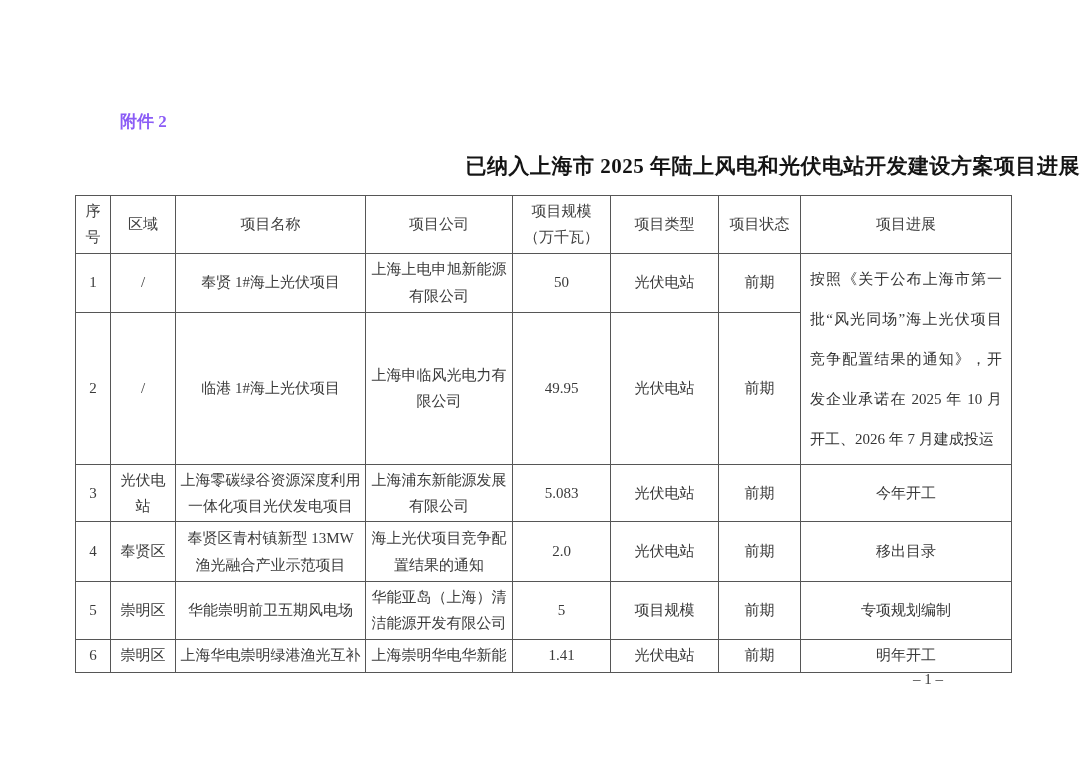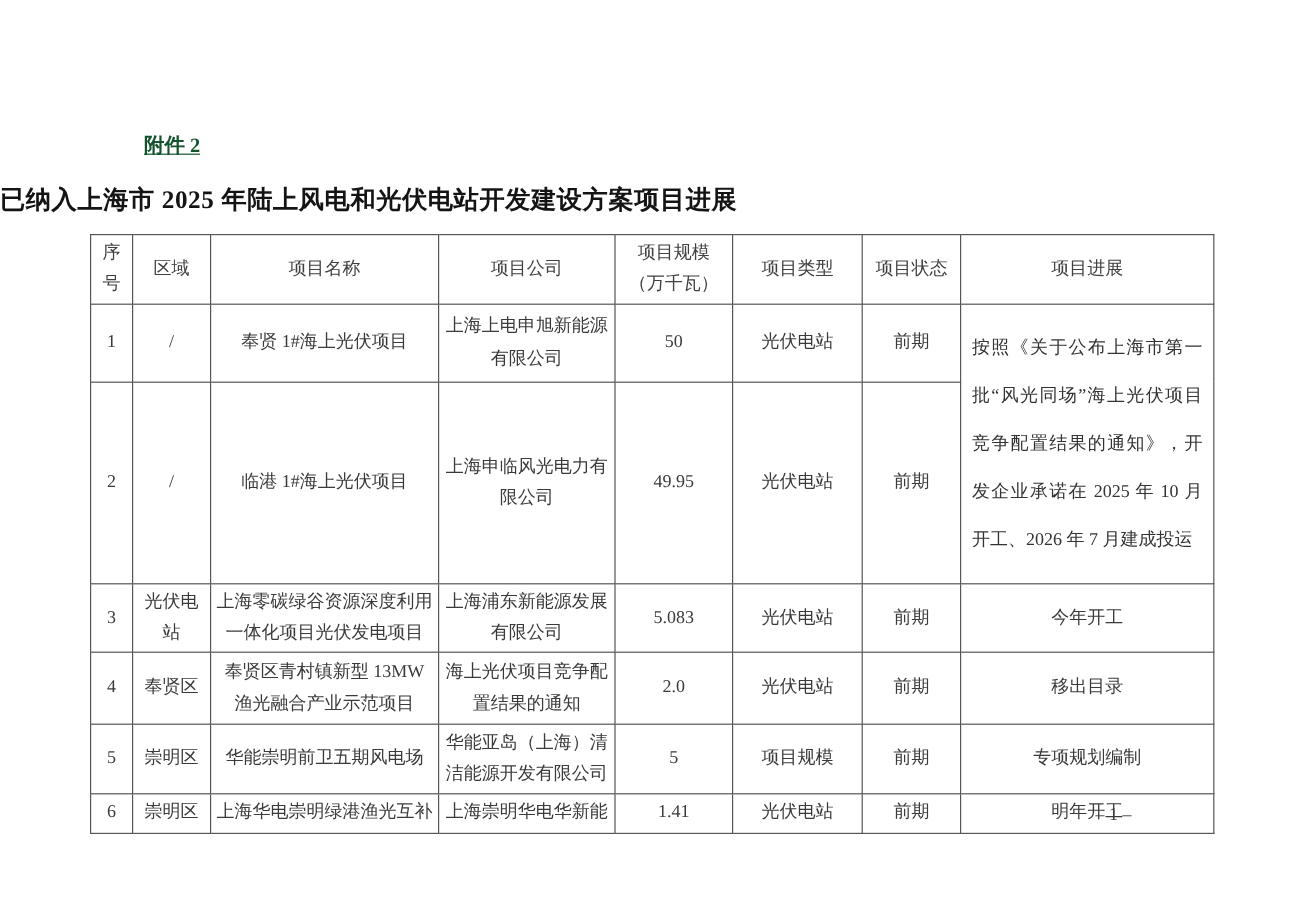--- a/index.html
+++ b/index.html
@@ -6,25 +6,25 @@
   .page {
     position:relative;
     width:1080px; height:763px;
     background:#ffffff;
     font-family:"Liberation Serif","DejaVu Serif",serif;
     color:#2b2b2b;
     overflow:hidden;
   }
   .attachment {
     position:absolute; left:120px; top:110px;
-    font-size:17px; font-weight:bold; color:#14532d;text-decoration:underline;
+    font-size:17px; font-weight:bold; color:#8b5cf6;
   }
   .doc-title {
     position:absolute; left:0; top:152px; width:100%;
-    text-align:left; font-size:21px; font-weight:bold;
+    text-align:right; font-size:21px; font-weight:bold;
     color:#141414; letter-spacing:0.5px;
   }
   table.projects {
     position:absolute; left:75px; top:195px; width:936px;
     border-collapse:collapse; table-layout:fixed;
   }
   .projects th, .projects td {
     border:1px solid #565656;
     text-align:center; vertical-align:middle;
     font-size:15px; font-weight:normal; color:#3a3a3a;
@@ -39,21 +39,21 @@
   tr.row-3 { height:53px; }
   tr.row-4 { height:60px; }
   tr.row-5 { height:53px; }
   tr.row-6 { height:33px; }
   tr.row-6 td { line-height:1.4; }
   .cell-num { font-weight:bold; color:#1d1d1d; }
   .cell-bold { font-weight:bold; color:#151515; }
   td.progress-merged {
     text-align:justify;
     line-height:40px;
-    padding:16px 9px;
+    padding:5px 9px;
     font-size:15px;
     color:#333;
   }
   .page-footer {
     position:absolute; top:671px; left:873px; width:110px;
     text-align:center; font-size:15px; color:#3a3a3a;
   }
 </style>
 </head>
 <body>

